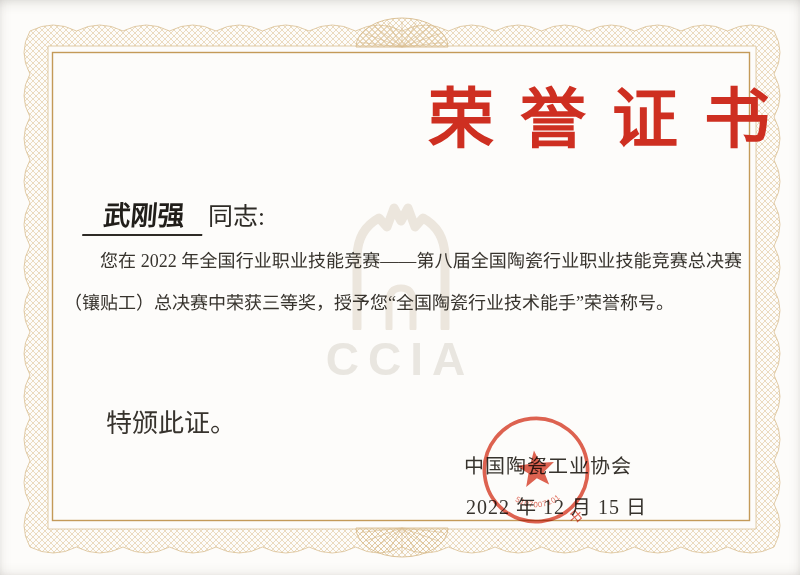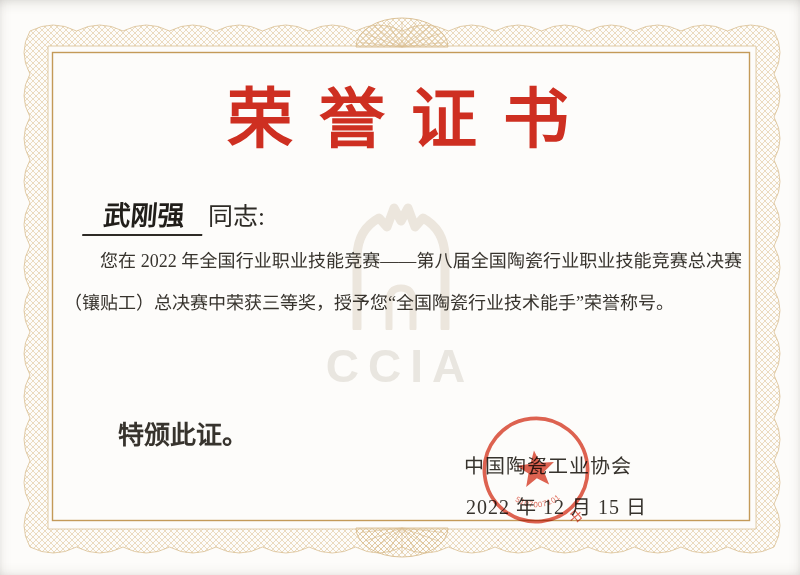--- a/index.html
+++ b/index.html
@@ -15,43 +15,43 @@
                inset 10px 0 14px -12px rgba(90,85,75,.18),
                inset -10px 0 14px -12px rgba(90,85,75,.18);
   }
   .border-svg{position:absolute;left:0;top:0;}
   
   .watermark{position:absolute;left:0;top:0;width:800px;height:575px;pointer-events:none;}
   .wm-logo{position:absolute;left:340px;top:196px;}
   .wm-text{
     position:absolute;left:290px;top:332px;width:220px;text-align:center;
     font-family:"Liberation Sans","DejaVu Sans",sans-serif;
-    font-size:46px;font-weight:bold;letter-spacing:9px;color:#e9e6e0;margin-top:7px;
+    font-size:46px;font-weight:bold;letter-spacing:9px;color:#e9e6e0;
   }
   
   .title{
-    position:absolute;left:0;top:84px;width:796px;margin:0;text-align:center;
+    position:absolute;left:0;top:84px;width:796px;margin:0;text-align:right;
     font-size:66px;font-weight:700;color:#ce2f21;
     letter-spacing:26px;padding-left:26px;box-sizing:border-box;line-height:1.1;
   }
   
   .recipient-line{position:absolute;left:84px;top:194px;color:#2e2b26;}
   .name{
     display:inline-block;min-width:96px;text-align:center;
     font-size:27px;font-weight:700;transform:skewX(-5deg);
     padding:0 12px 1px 12px;border-bottom:2.5px solid #2e2b26;color:#211e1a;
   }
   .salutation{font-size:25px;}
   
   .body-text{
     position:absolute;left:64px;right:58px;top:240px;margin:0;
     font-size:18px;line-height:42px;color:#37332d;
     text-indent:2em;text-align:justify;
   }
-  .closing{position:absolute;left:106px;top:402px;margin:12px;font-size:26px;color:#37332d;font-weight:bold;}
+  .closing{position:absolute;left:106px;top:402px;margin:0;font-size:26px;color:#37332d;}
   .issuer{position:absolute;left:464px;top:450px;font-size:20px;letter-spacing:1px;color:#37332d;}
   .date{position:absolute;left:466px;top:491px;font-size:20px;letter-spacing:1px;color:#37332d;}
   
   .seal{position:absolute;left:470px;top:404px;transform:rotate(-6deg);mix-blend-mode:multiply;opacity:.92;}
 </style>
 </head>
 <body>
 
 <div class="certificate">
 

